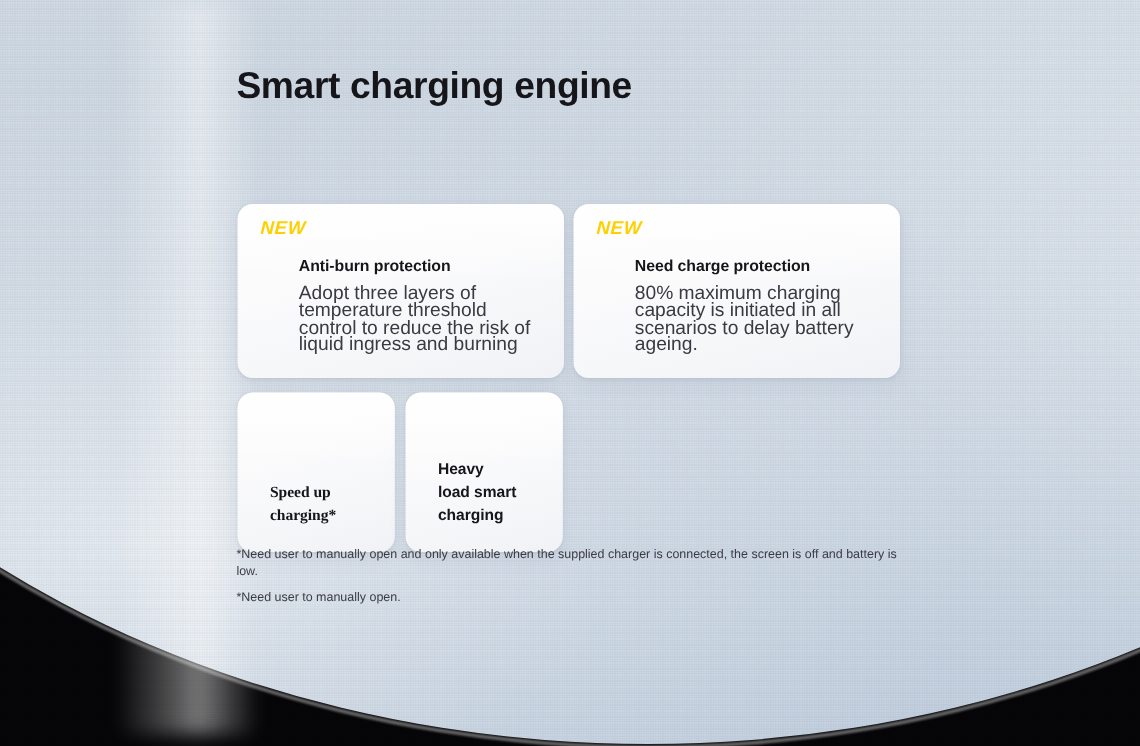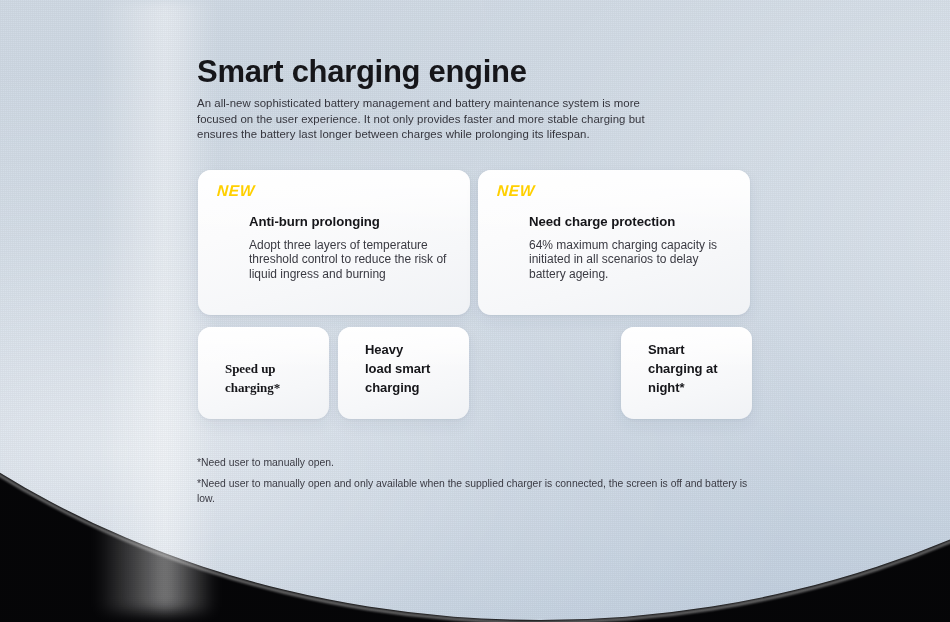--- a/index.html
+++ b/index.html
@@ -134,21 +134,21 @@
     position: absolute;
     left: 0; right: 0; top: 0; height: 46%;
     background: linear-gradient(180deg, rgba(255,255,255,0.85), rgba(255,255,255,0));
     pointer-events: none;
   }
 
   .card-lg  { width: 272px; height: 145px; top: 170px; }
   .card-lg1 { left: 198px; }
   .card-lg2 { left: 478px; }
 
-  .card-sm  { width: 131px; height: 92px; top: 327px; }
+  .card-sm  { width: 131px; height: 133px; top: 327px; }
   .card-sm1 { left: 198px; font-family: Liberation Serif, serif; }
   .card-sm2 { left: 338px; }
   .card-sm3 { left: 480px; }
   .card-sm4 { left: 621px; }
 
   .badge-new {
     position: absolute;
     left: 19px; top: 12px;
     font-size: 15.5px;
     font-weight: 700;
@@ -166,21 +166,21 @@
     font-weight: 700;
     color: #16161a;
     letter-spacing: -.05px;
     z-index: 2;
     white-space: nowrap;
   }
   .card-desc {
     position: absolute;
     left: 51px; top: 68px;
     width: 200px;
-    font-size: 12px;
+    font-size: 16px;
     line-height: 14.4px;
     color: #3a3a42;
     z-index: 2;
   }
 
   .card-sm-label {
     position: absolute;
     left: 27px;
     bottom: 22px;
     font-size: 13px;
@@ -214,43 +214,39 @@
   <div class="bg-ellipse"></div>
   <div class="bg-ellipse-rim"></div>
   <div class="bg-shaft"></div>
   <div class="bg-arc"></div>
   <div class="bg-noise"></div>
 
   <div class="content">
 
     <h1 class="page-title">Smart charging engine</h1>
 
-    <p class="intro">An all-new sophisticated battery management and battery maintenance system is more focused on the user experience. It not only provides faster and more stable charging but ensures the battery last longer between charges while prolonging its lifespan.</p>
 
     <div class="card card-lg card-lg1">
       <div class="badge-new">NEW</div>
-      <div class="card-title">Anti-burn prolonging</div>
+      <div class="card-title">Anti-burn protection</div>
       <div class="card-desc">Adopt three layers of temperature threshold control to reduce the risk of liquid ingress and burning</div>
     </div>
 
     <div class="card card-lg card-lg2">
       <div class="badge-new">NEW</div>
       <div class="card-title">Need charge protection</div>
-      <div class="card-desc">64% maximum charging capacity is initiated in all scenarios to delay battery ageing.</div>
+      <div class="card-desc">80% maximum charging capacity is initiated in all scenarios to delay battery ageing.</div>
     </div>
 
     <div class="card card-sm card-sm1">
       <div class="card-sm-label">Speed up<br>charging*</div>
     </div>
     <div class="card card-sm card-sm2">
       <div class="card-sm-label">Heavy<br>load smart<br>charging</div>
     </div>
-    <div class="card card-sm card-sm4">
-      <div class="card-sm-label">Smart<br>charging at<br>night*</div>
-    </div>
 
     <div class="footnotes">
+      <div class="footnote">*Need user to manually open and only available when the supplied charger is connected, the screen is off and battery is low.</div>
       <div class="footnote">*Need user to manually open.</div>
-      <div class="footnote">*Need user to manually open and only available when the supplied charger is connected, the screen is off and battery is low.</div>
     </div>
 
   </div>
 </div>
 
 </body></html>

